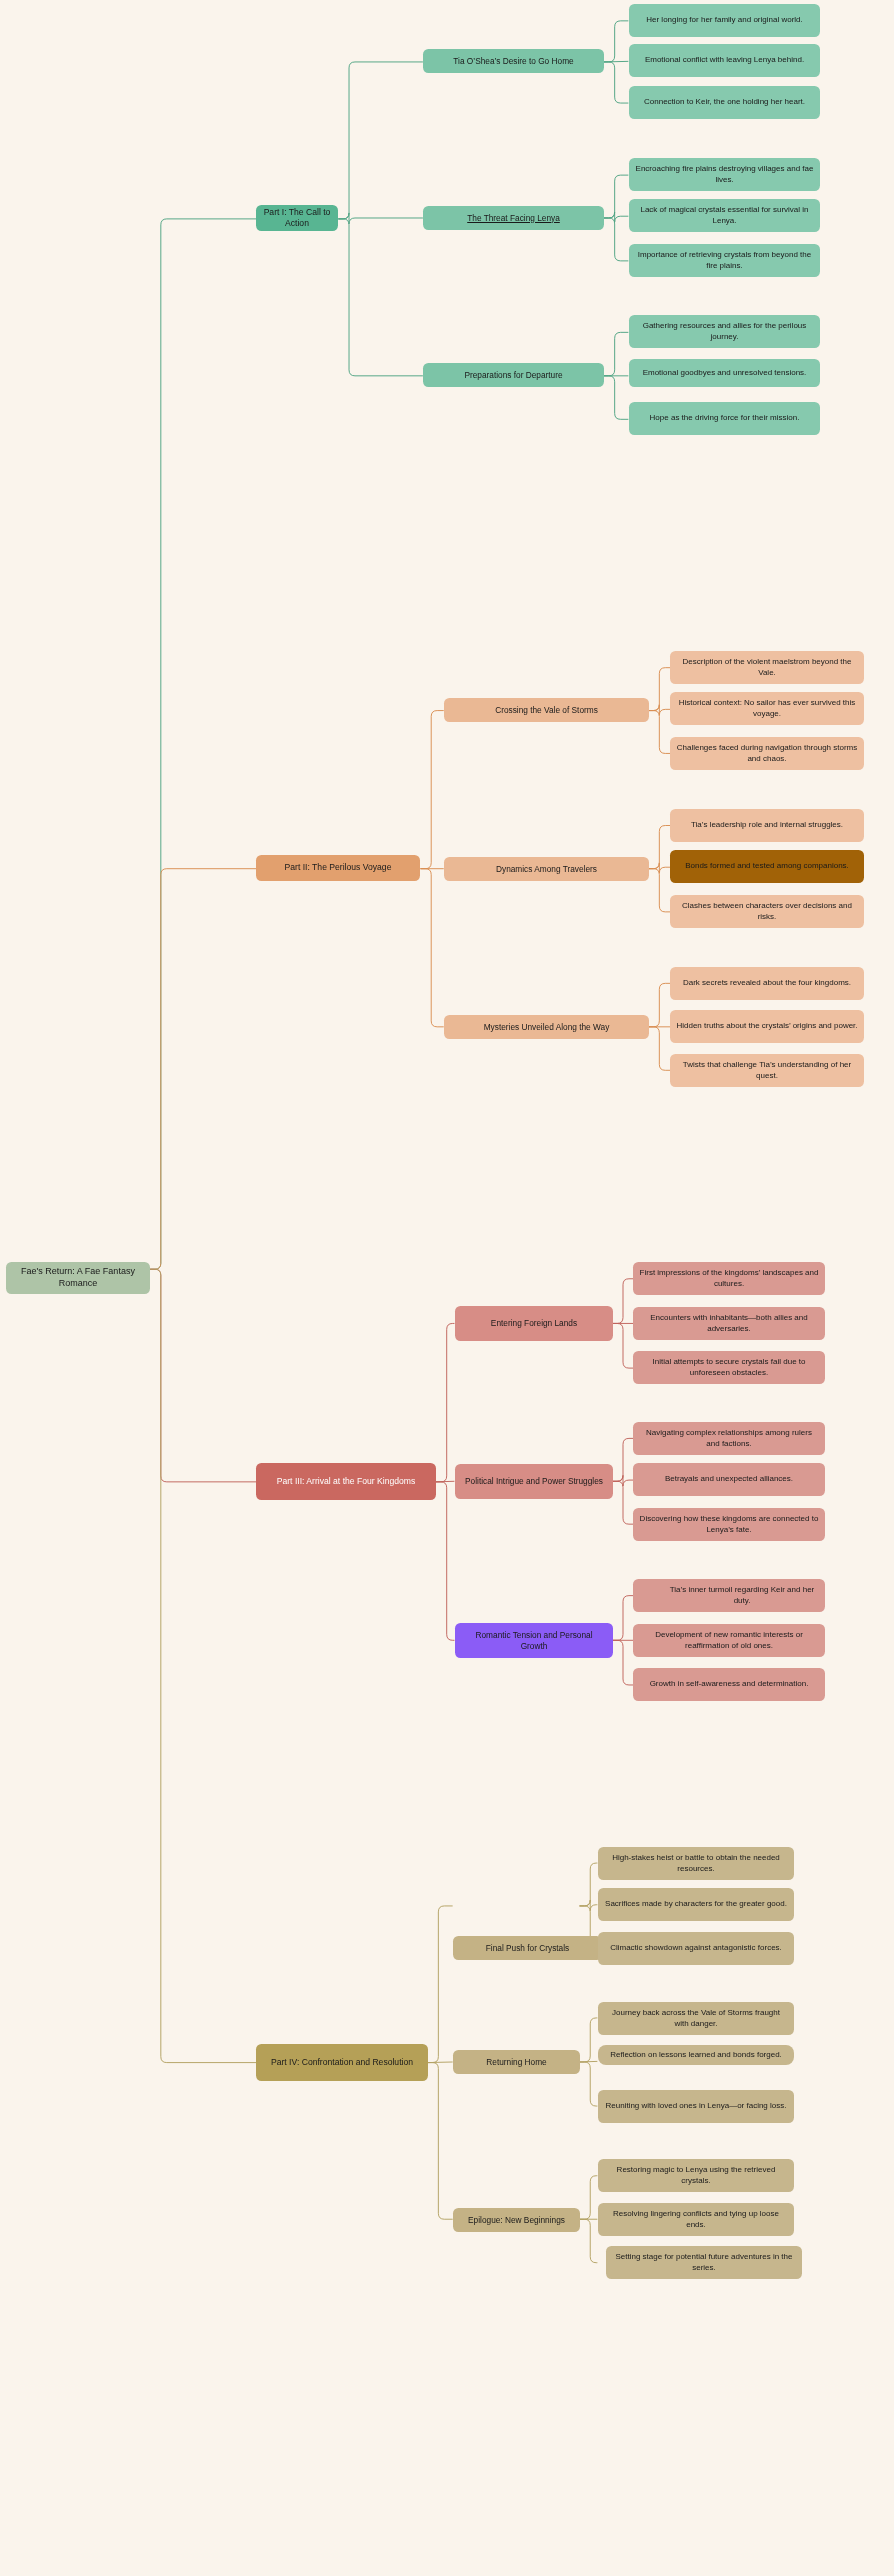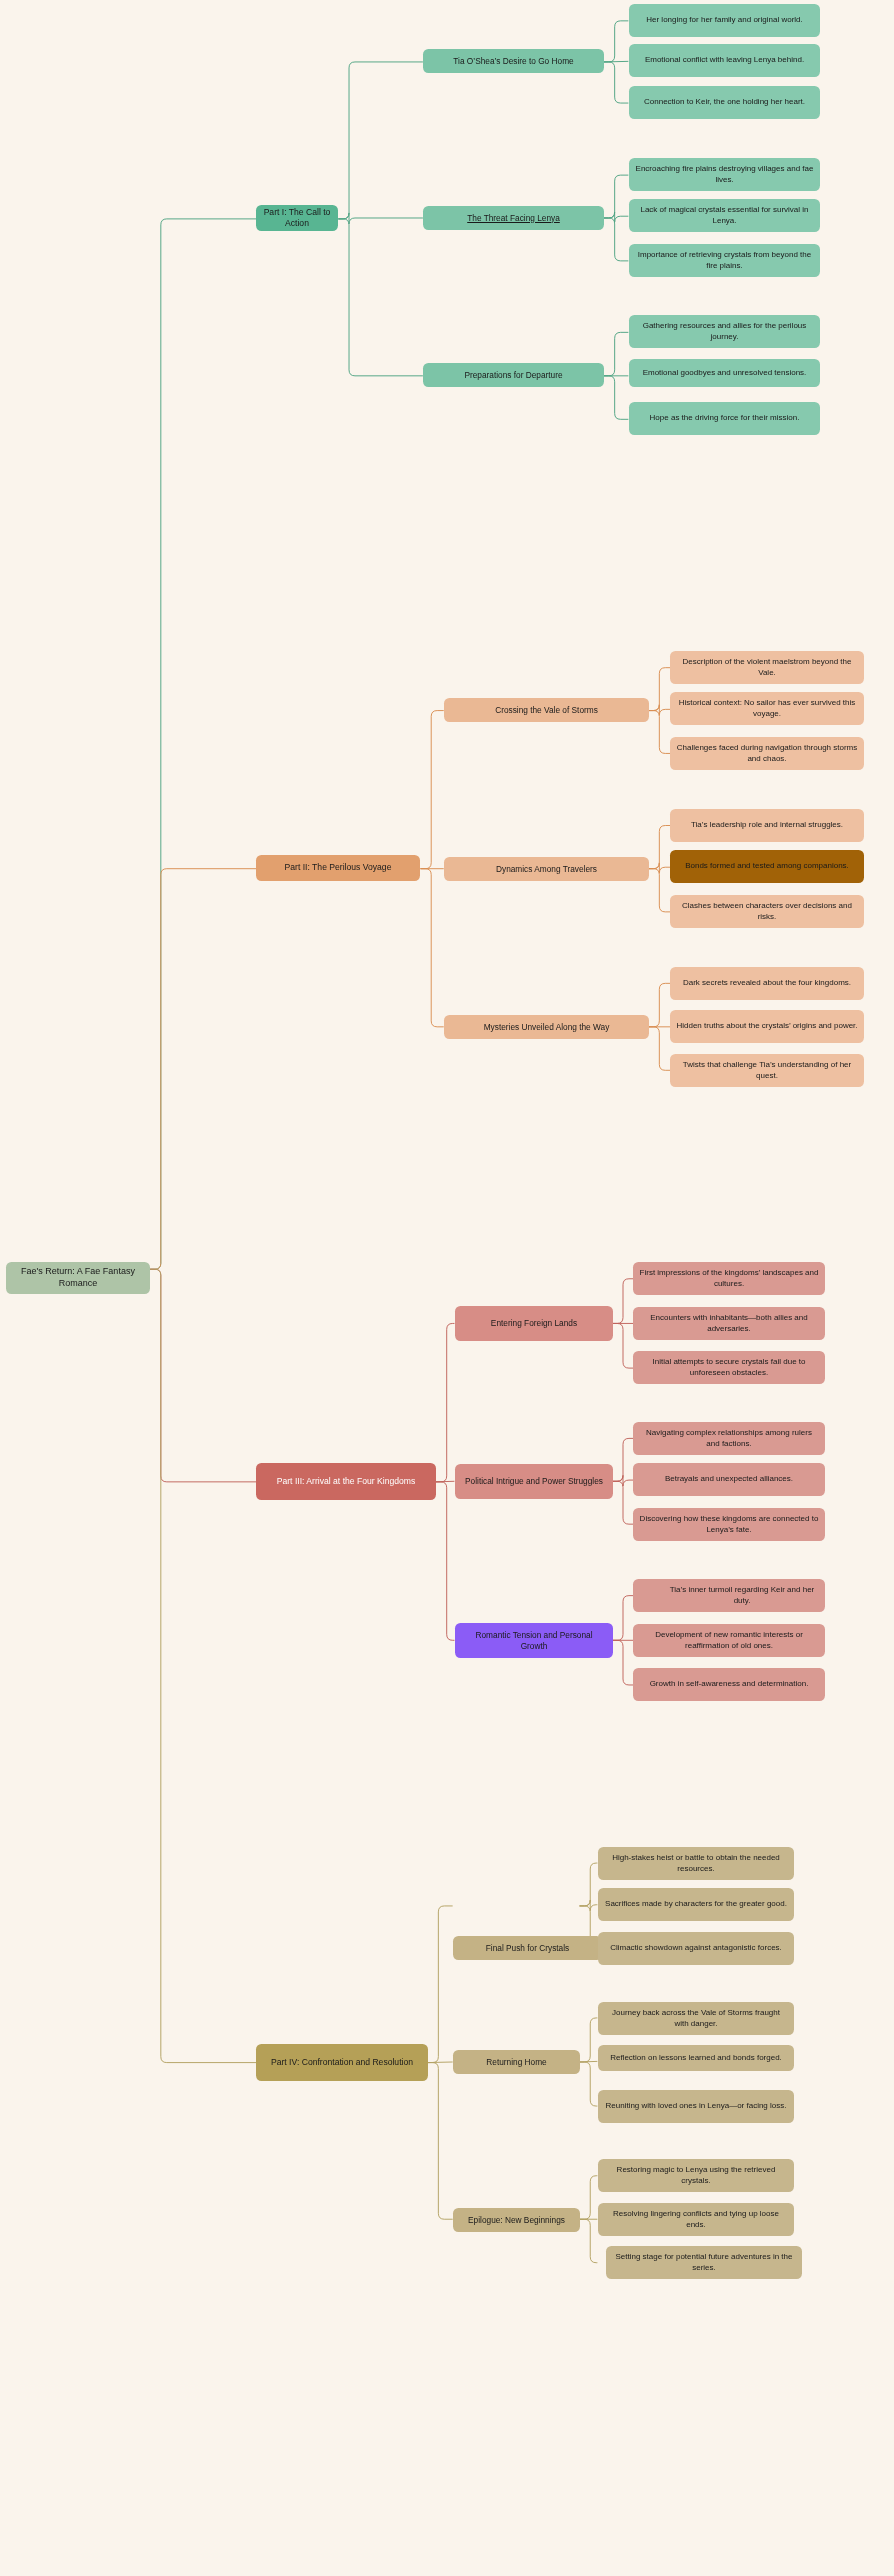--- a/index.html
+++ b/index.html
@@ -129,21 +129,21 @@
       <div class="node leaf" style="left: 633px; top: 1579px; width: 192px; height: 33px; background: rgb(217, 154, 146); padding-left: 32px;">Tia’s inner turmoil regarding Keir and her duty.</div>
       <div class="node leaf" style="left: 633px; top: 1624px; width: 192px; height: 33px; background: rgb(217, 154, 146);">Development of new romantic interests or reaffirmation of old ones.</div>
       <div class="node leaf" style="left: 633px; top: 1668px; width: 192px; height: 33px; background: rgb(217, 154, 146);">Growth in self-awareness and determination.</div>
       <div class="node lvl1" style="left: 256px; top: 2044px; width: 172px; height: 37px; background: rgb(181, 160, 87);">Part IV: Confrontation and Resolution</div>
       <div class="node lvl2" style="left: 453px; top: 1894px; width: 149px; height: 24px; background: rgb(196, 178, 133); margin-top: 42px;">Final Push for Crystals</div>
       <div class="node leaf" style="left: 598px; top: 1847px; width: 196px; height: 33px; background: rgb(198, 182, 141);">High-stakes heist or battle to obtain the needed resources.</div>
       <div class="node leaf" style="left: 598px; top: 1888px; width: 196px; height: 33px; background: rgb(198, 182, 141);">Sacrifices made by characters for the greater good.</div>
       <div class="node leaf" style="left: 598px; top: 1932px; width: 196px; height: 33px; background: rgb(198, 182, 141);">Climactic showdown against antagonistic forces.</div>
       <div class="node lvl2" style="left: 453px; top: 2050px; width: 127px; height: 24px; background: rgb(196, 178, 133);">Returning Home</div>
       <div class="node leaf" style="left: 598px; top: 2002px; width: 196px; height: 33px; background: rgb(198, 182, 141);">Journey back across the Vale of Storms fraught with danger.</div>
-      <div class="node leaf" style="left: 598px; top: 2045px; width: 196px; height: 26px; background: rgb(198, 182, 141);">Reflection on lessons learned and bonds forged.</div>
+      <div class="node leaf" style="left: 598px; top: 2045px; width: 196px; height: 20px; background: rgb(198, 182, 141); border-radius: 8px;">Reflection on lessons learned and bonds forged.</div>
       <div class="node leaf" style="left: 598px; top: 2090px; width: 196px; height: 33px; background: rgb(198, 182, 141);">Reuniting with loved ones in Lenya—or facing loss.</div>
       <div class="node lvl2" style="left: 453px; top: 2208px; width: 127px; height: 24px; background: rgb(196, 178, 133);">Epilogue: New Beginnings</div>
       <div class="node leaf" style="left: 598px; top: 2159px; width: 196px; height: 33px; background: rgb(198, 182, 141);">Restoring magic to Lenya using the retrieved crystals.</div>
       <div class="node leaf" style="left: 598px; top: 2203px; width: 196px; height: 33px; background: rgb(198, 182, 141);">Resolving lingering conflicts and tying up loose ends.</div>
       <div class="node leaf" style="left: 598px; top: 2246px; width: 196px; height: 33px; background: rgb(198, 182, 141); margin-left: 8px;">Setting stage for potential future adventures in the series.</div>
     </div>
 </div>
 
 
 </body></html>

